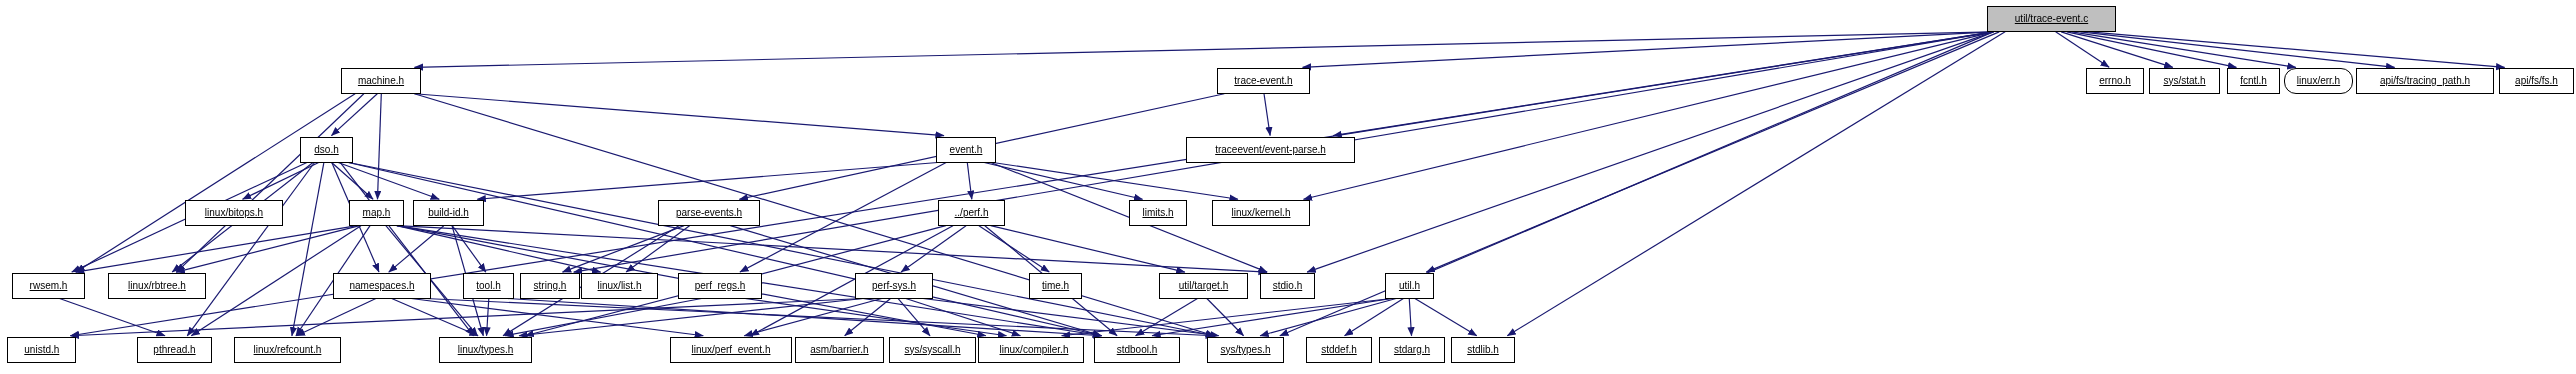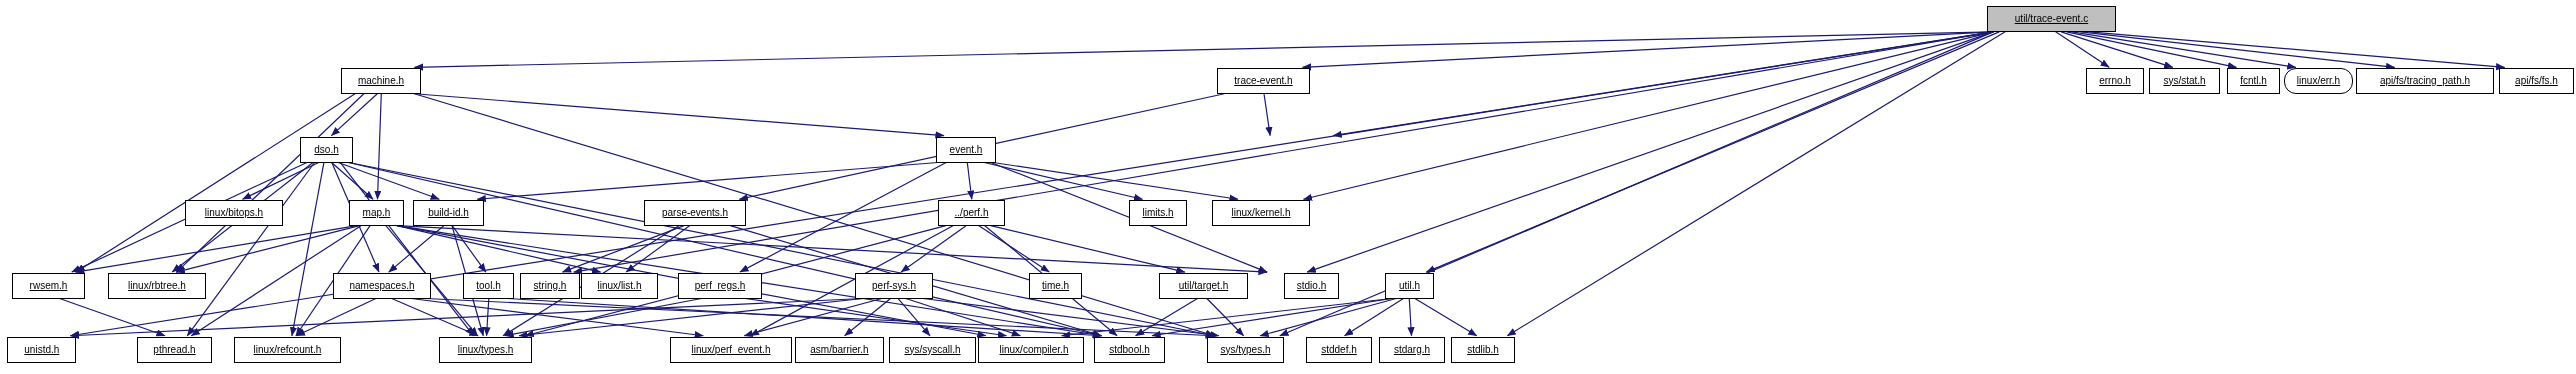--- a/index.html
+++ b/index.html
@@ -137,46 +137,47 @@
     <div class="node" style="left: 341px; top: 68px; width: 80px; height: 25.5px;">machine.h</div>
     <div class="node" style="left: 1217px; top: 68px; width: 93px; height: 25.5px;">trace-event.h</div>
     <div class="node" style="left: 2086px; top: 68px; width: 58px; height: 25.5px;">errno.h</div>
     <div class="node" style="left: 2149px; top: 68px; width: 71px; height: 25.5px;">sys/stat.h</div>
     <div class="node" style="left: 2227px; top: 68px; width: 53px; height: 25.5px;">fcntl.h</div>
     <div class="node" style="left: 2284px; top: 68px; width: 69px; height: 25.5px; border-radius: 12px;">linux/err.h</div>
     <div class="node" style="left: 2356px; top: 68px; width: 138px; height: 25.5px;">api/fs/tracing_path.h</div>
     <div class="node" style="left: 2499px; top: 68px; width: 75px; height: 25.5px;">api/fs/fs.h</div>
     <div class="node" style="left: 300px; top: 137px; width: 53px; height: 25.5px;">dso.h</div>
     <div class="node" style="left: 936px; top: 137px; width: 60px; height: 25.5px;">event.h</div>
+    <div class="node" style="left: 1186px; top: 137px; width: 169px; height: 25.5px;">traceevent/event-parse.h</div>
     <div class="node" style="left: 185px; top: 200px; width: 98px; height: 25.5px; text-align: center;">linux/bitops.h</div>
     <div class="node" style="left: 349px; top: 200px; width: 55px; height: 25.5px;">map.h</div>
     <div class="node" style="left: 413px; top: 200px; width: 71px; height: 25.5px;">build-id.h</div>
-    <div class="node" style="left: 644px; top: 200px; width: 102px; height: 25.5px;">parse-events.h</div>
+    <div class="node" style="left: 658px; top: 200px; width: 102px; height: 25.5px;">parse-events.h</div>
     <div class="node" style="left: 938px; top: 200px; width: 67px; height: 25.5px;">../perf.h</div>
     <div class="node" style="left: 1129px; top: 200px; width: 58px; height: 25.5px;">limits.h</div>
     <div class="node" style="left: 1212px; top: 200px; width: 98px; height: 25.5px;">linux/kernel.h</div>
     <div class="node" style="left: 12px; top: 273px; width: 73px; height: 25.5px;">rwsem.h</div>
     <div class="node" style="left: 108px; top: 273px; width: 98px; height: 25.5px;">linux/rbtree.h</div>
     <div class="node" style="left: 333px; top: 273px; width: 98px; height: 25.5px;">namespaces.h</div>
     <div class="node" style="left: 463px; top: 273px; width: 51px; height: 25.5px;">tool.h</div>
     <div class="node" style="left: 520px; top: 273px; width: 60px; height: 25.5px;">string.h</div>
     <div class="node" style="left: 581px; top: 273px; width: 77px; height: 25.5px;">linux/list.h</div>
     <div class="node" style="left: 678px; top: 273px; width: 84px; height: 25.5px;">perf_regs.h</div>
     <div class="node" style="left: 855px; top: 273px; width: 78px; height: 25.5px;">perf-sys.h</div>
     <div class="node" style="left: 1029px; top: 273px; width: 53px; height: 25.5px;">time.h</div>
     <div class="node" style="left: 1159px; top: 273px; width: 89px; height: 25.5px;">util/target.h</div>
-    <div class="node" style="left: 1260px; top: 273px; width: 55px; height: 25.5px; margin-left: 24px;">stdio.h</div>
+    <div class="node" style="left: 1260px; top: 273px; width: 55px; height: 25.5px;">stdio.h</div>
     <div class="node" style="left: 1385px; top: 273px; width: 49px; height: 25.5px;">util.h</div>
     <div class="node" style="left: 7.3px; top: 337px; width: 69px; height: 25.5px;">unistd.h</div>
     <div class="node" style="left: 137px; top: 337px; width: 75px; height: 25.5px;">pthread.h</div>
     <div class="node" style="left: 234px; top: 337px; width: 107px; height: 25.5px;">linux/refcount.h</div>
     <div class="node" style="left: 439px; top: 337px; width: 93px; height: 25.5px;">linux/types.h</div>
     <div class="node" style="left: 670px; top: 337px; width: 122px; height: 25.5px;">linux/perf_event.h</div>
     <div class="node" style="left: 795px; top: 337px; width: 89px; height: 25.5px;">asm/barrier.h</div>
     <div class="node" style="left: 889px; top: 337px; width: 87px; height: 25.5px;">sys/syscall.h</div>
     <div class="node" style="left: 978px; top: 337px; width: 106px; height: 25.5px; padding-left: 6px;">linux/compiler.h</div>
-    <div class="node" style="left: 1094px; top: 337px; width: 71px; height: 25.5px;">stdbool.h</div>
+    <div class="node" style="left: 1094px; top: 337px; width: 86px; height: 25.5px;">stdbool.h</div>
     <div class="node" style="left: 1207px; top: 337px; width: 77px; height: 25.5px;">sys/types.h</div>
     <div class="node" style="left: 1306px; top: 337px; width: 66px; height: 25.5px;">stddef.h</div>
     <div class="node" style="left: 1379px; top: 337px; width: 66px; height: 25.5px;">stdarg.h</div>
     <div class="node" style="left: 1451px; top: 337px; width: 64px; height: 25.5px;">stdlib.h</div>
   </div>
 
 
 </body></html>

